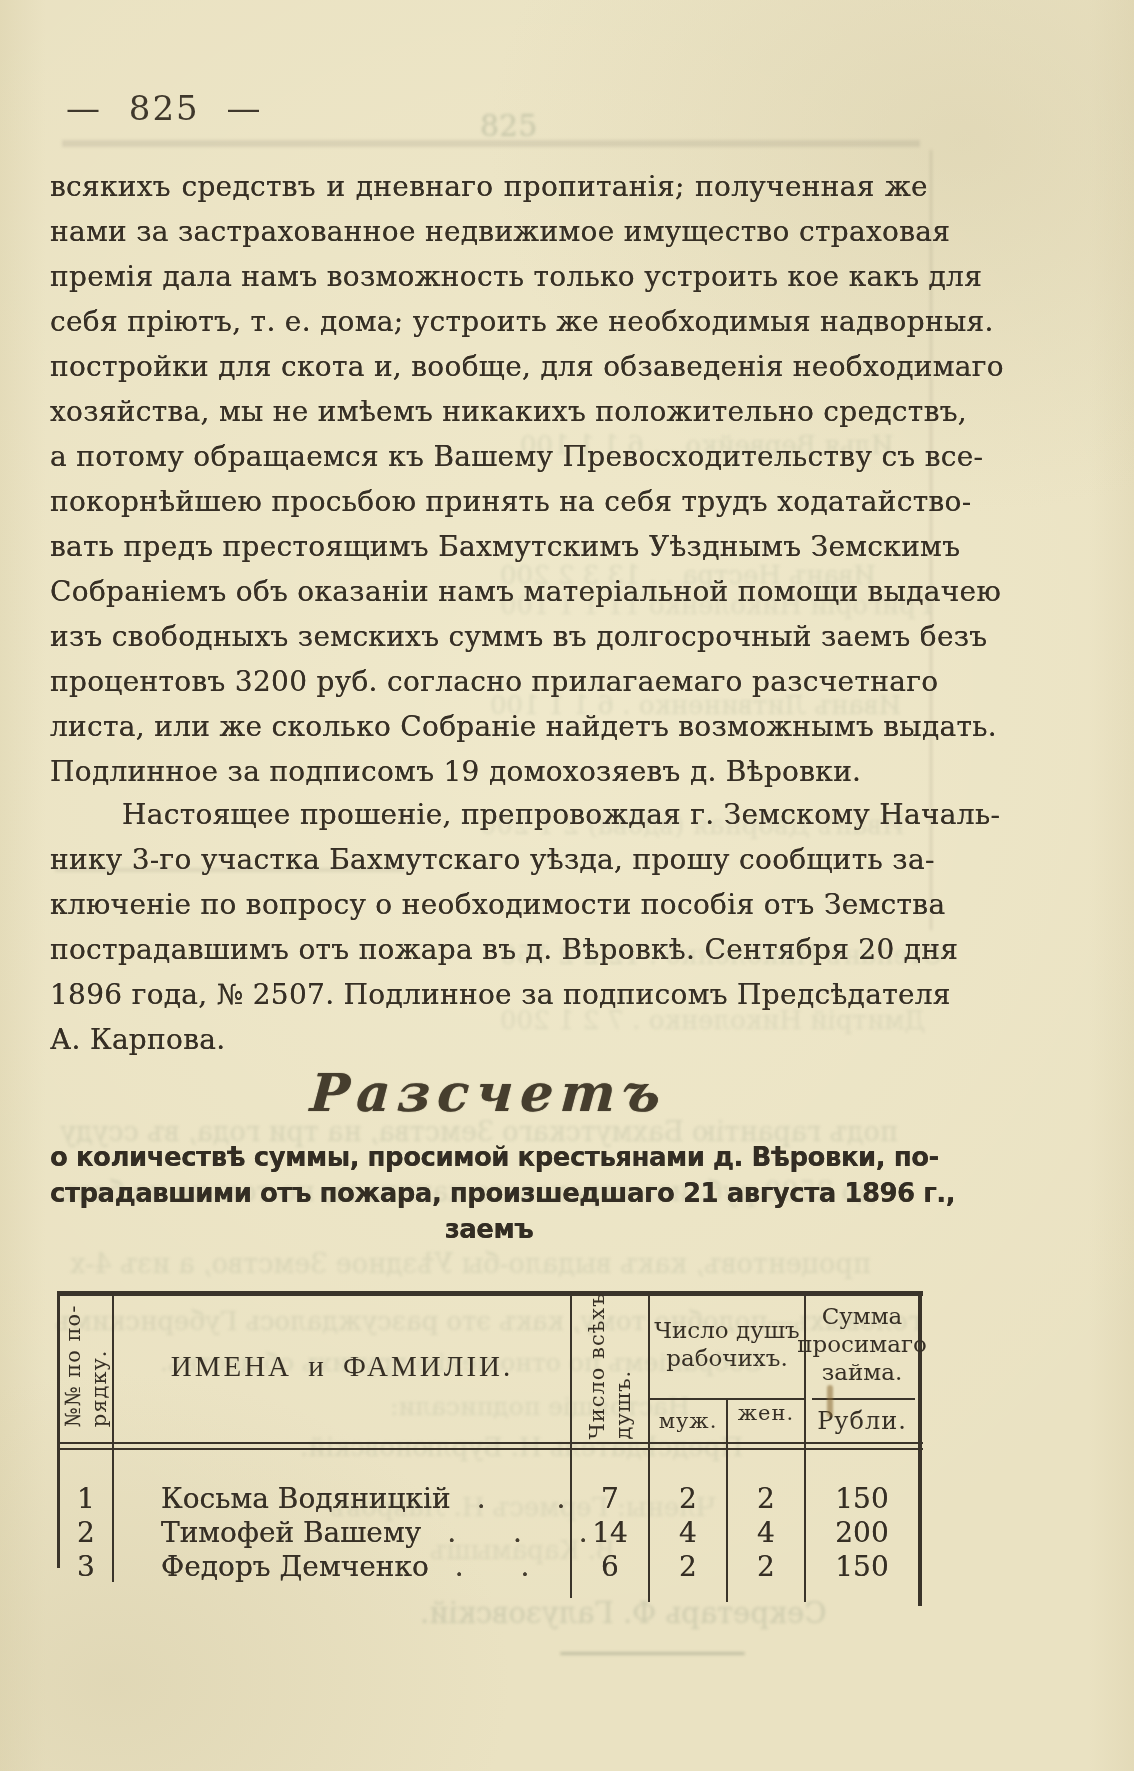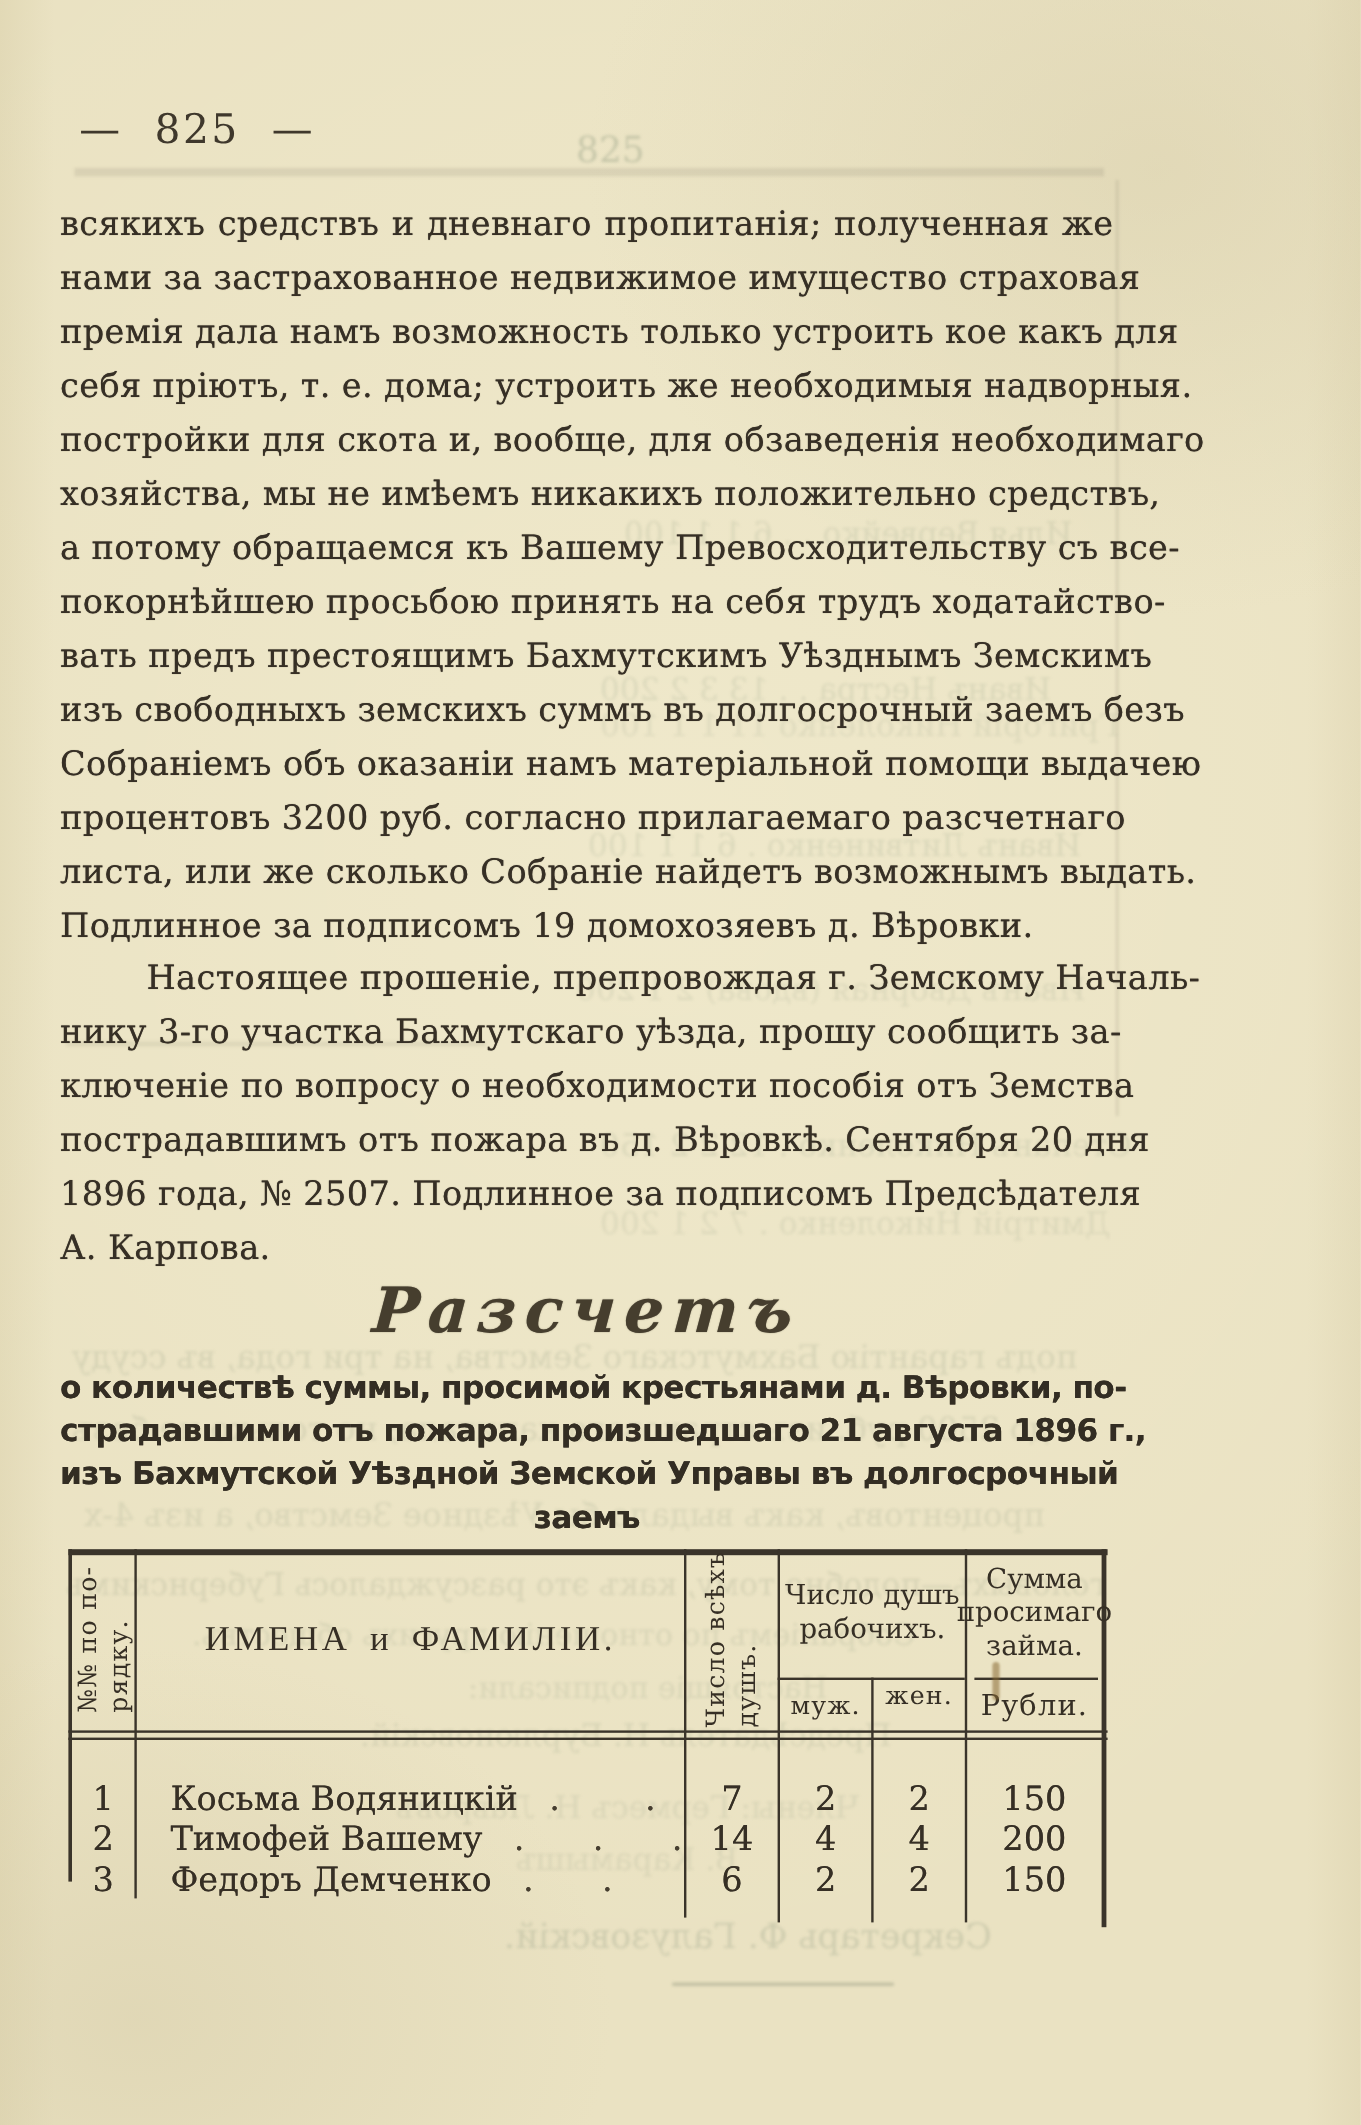--- a/index.html
+++ b/index.html
@@ -61,21 +61,21 @@
   .vwrap{transform:rotate(-90deg);white-space:nowrap;}
   .vwrap div{line-height:26px;font-size:21px;letter-spacing:1px;text-align:left;}
   .names-h{font-size:29px;letter-spacing:3px;word-spacing:6px;font-family:Liberation Serif, serif;}
   .grp{flex-direction:column;}
   .grp div{line-height:28px;font-size:23px;}
   .subh{font-size:21px;letter-spacing:1px;}
   .rub{font-size:24px;letter-spacing:1px;}
   .rowcell{position:absolute;height:34px;line-height:34px;font-size:28px;
            text-shadow:0 0 .5px rgba(54,47,37,.8);}
   .rc-c{text-align:center;}
-  .namecell{display:flex;align-items:center;}
+  .namecell{display:flex;align-items:center;padding-left:19px;}
   .namecell .nm{white-space:nowrap;padding-left:28px;}
   .namecell .leader{flex:1;padding-left:26px;overflow:hidden;white-space:nowrap;color:#463e30;}
   .ws62{word-spacing:62px;} .ws48{word-spacing:48px;}
 
   .stain{position:absolute;left:827px;top:1385px;width:6px;height:32px;
          background:#8a6b35;opacity:.55;border-radius:3px;filter:blur(1px);}
 </style>
 </head>
 <body>
 
@@ -113,42 +113,41 @@
     <div class="bodyblock" id="para1">
       <div class="bline">всякихъ средствъ и дневнаго пропитанія; полученная же</div>
       <div class="bline">нами за застрахованное недвижимое имущество страховая</div>
       <div class="bline">премія дала намъ возможность только устроить кое какъ для</div>
       <div class="bline">себя пріютъ, т. е. дома; устроить же необходимыя надворныя.</div>
       <div class="bline">постройки для скота и, вообще, для обзаведенія необходимаго</div>
       <div class="bline">хозяйства, мы не имѣемъ никакихъ положительно средствъ,</div>
       <div class="bline">а потому обращаемся къ Вашему Превосходительству съ все-</div>
       <div class="bline">покорнѣйшею просьбою принять на себя трудъ ходатайство-</div>
       <div class="bline">вать предъ престоящимъ Бахмутскимъ Уѣзднымъ Земскимъ</div>
+      <div class="bline">Собраніемъ объ оказаніи намъ матеріальной помощи выдачею</div>
       <div class="bline">изъ свободныхъ земскихъ суммъ въ долгосрочный заемъ безъ</div>
-      <div class="bline">Собраніемъ объ оказаніи намъ матеріальной помощи выдачею</div>
       <div class="bline">процентовъ 3200 руб. согласно прилагаемаго разсчетнаго</div>
       <div class="bline">листа, или же сколько Собраніе найдетъ возможнымъ выдать.</div>
       <div class="bline short">Подлинное за подписомъ 19 домохозяевъ д. Вѣровки.</div>
     </div>
 
     <div class="bodyblock" id="para2">
       <div class="bline indent">Настоящее прошеніе, препровождая г. Земскому Началь-</div>
       <div class="bline">нику 3-го участка Бахмутскаго уѣзда, прошу сообщить за-</div>
       <div class="bline">ключеніе по вопросу о необходимости пособія отъ Земства</div>
       <div class="bline">пострадавшимъ отъ пожара въ д. Вѣровкѣ. Сентября 20 дня</div>
       <div class="bline">1896 года, № 2507. Подлинное за подписомъ Предсѣдателя</div>
       <div class="bline short">А. Карпова.</div>
     </div>
 
     <div class="heading">Разсчетъ</div>
 
     <div class="subtitle">
       <div class="sline">о количествѣ суммы, просимой крестьянами д. Вѣровки, по-</div>
       <div class="sline">страдавшими отъ пожара, произшедшаго 21 августа 1896 г.,</div>
-      <div class="sline">изъ Бахмутской Уѣздной Земской Управы въ долгосрочный</div>
       <div class="sline center">заемъ</div>
     </div>
 
     <div class="ztable">
 
       <div class="tl" style="left:0;top:0;width:866px;height:5px;"></div>
       <div class="tl" style="left:591px;top:107px;width:156px;height:2px;"></div>
       <div class="tl" style="left:755px;top:107px;width:103px;height:2px;"></div>
       <div class="tl" style="left:0;top:151px;width:866px;height:2px;"></div>
       <div class="tl" style="left:0;top:157px;width:866px;height:2px;"></div>

